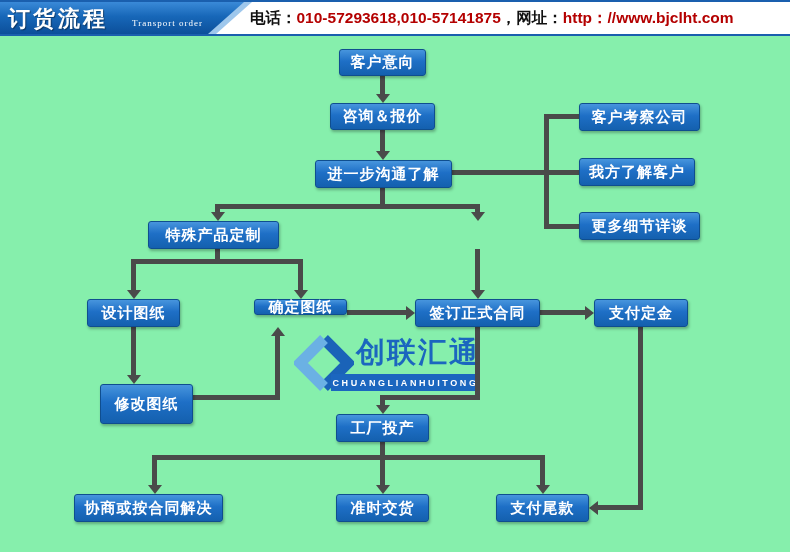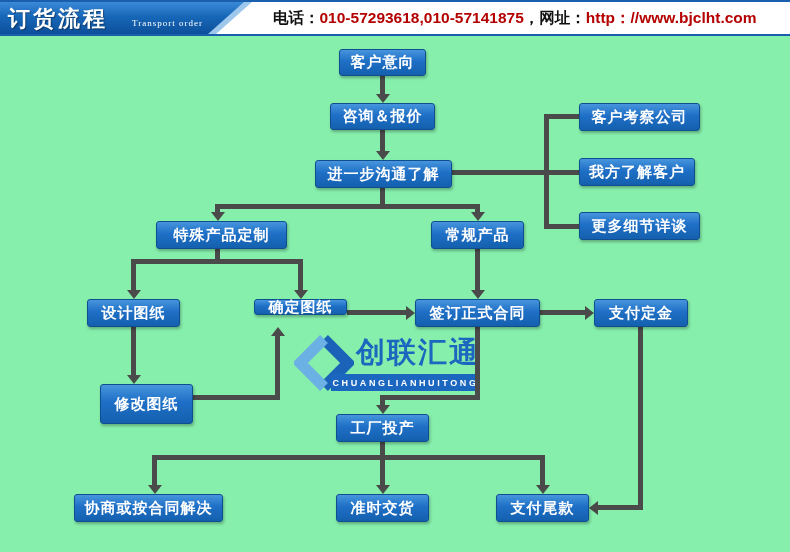--- a/index.html
+++ b/index.html
@@ -11,21 +11,21 @@
   .hdr-stripe{position:absolute;left:0;top:0;width:260px;height:32px;background:#9ec7ec;
        clip-path:polygon(0 0,252px 0,216px 32px,0 32px);}
   .hdr-blue{position:absolute;left:0;top:0;width:250px;height:32px;
        background:linear-gradient(180deg,#3a8ad8 0%,#1767b8 45%,#0c4f9a 100%);
        clip-path:polygon(0 0,244px 0,208px 32px,0 32px);}
   .hdr-title{position:absolute;left:8px;top:2px;color:#fff;font-family:"Liberation Serif",serif;
        font-weight:bold;font-size:22px;letter-spacing:3px;text-shadow:1px 1px 1px rgba(0,0,0,.4);}
   .hdr-sub{position:absolute;left:132px;top:16px;color:#fff;font-family:"Liberation Serif",serif;
        font-size:9px;letter-spacing:1px;}
   .hdr-contact{position:absolute;left:250px;top:0;height:32px;display:flex;align-items:center;
-       font-size:15.5px;font-weight:bold;color:#111;white-space:nowrap;margin-left:23px;}
+       font-size:15.5px;font-weight:bold;color:#111;white-space:nowrap;}
   .hdr-contact .val{color:#b40000;}
   
   .node{position:absolute;display:flex;align-items:center;justify-content:center;
        background:linear-gradient(180deg,#4795dd 0%,#1e6fc6 45%,#1460ae 100%);
        border:1px solid #0f4e8f;border-radius:3px;color:#fff;font-weight:bold;
        font-size:15px;letter-spacing:1px;box-shadow:1px 2px 3px rgba(0,0,0,.28);
        box-sizing:border-box;z-index:3;white-space:nowrap;}
   
   .ln{position:absolute;background:#4a4a4a;z-index:2;}
   .ah{position:absolute;width:0;height:0;z-index:2;}
@@ -65,22 +65,21 @@
   </svg>
   <div class="logo-name">创联汇通</div>
   <div class="logo-bar">CHUANGLIANHUITONG</div>
 
   <div class="node" style="left:339px;top:49px;width:87px;height:27px">客户意向</div>
   <div class="node" style="left:330px;top:103px;width:105px;height:27px">咨询＆报价</div>
   <div class="node" style="left:315px;top:160px;width:137px;height:28px">进一步沟通了解</div>
   <div class="node" style="left:579px;top:103px;width:121px;height:28px">客户考察公司</div>
   <div class="node" style="left:579px;top:158px;width:116px;height:28px">我方了解客户</div>
   <div class="node" style="left:579px;top:212px;width:121px;height:28px">更多细节详谈</div>
-  <div class="node" style="left:156px;top:221px;width:131px;height:28px">特殊产品定制</div>
-  <div class="node" style="left:431px;top:221px;width:93px;height:28px">常规产品</div>
+  <div class="node" style="left:148px;top:221px;width:131px;height:28px">特殊产品定制</div>
   <div class="node" style="left:87px;top:299px;width:93px;height:28px">设计图纸</div>
   <div class="node" style="left:254px;top:299px;width:93px;height:16px">确定图纸</div>
   <div class="node" style="left:594px;top:299px;width:94px;height:28px">支付定金</div>
   <div class="node" style="left:415px;top:299px;width:125px;height:28px">签订正式合同</div>
   <div class="node" style="left:100px;top:384px;width:93px;height:40px">修改图纸</div>
   <div class="node" style="left:336px;top:414px;width:93px;height:28px">工厂投产</div>
   <div class="node" style="left:74px;top:494px;width:149px;height:28px">协商或按合同解决</div>
   <div class="node" style="left:336px;top:494px;width:93px;height:28px">准时交货</div>
   <div class="node" style="left:496px;top:494px;width:93px;height:28px">支付尾款</div>
 

